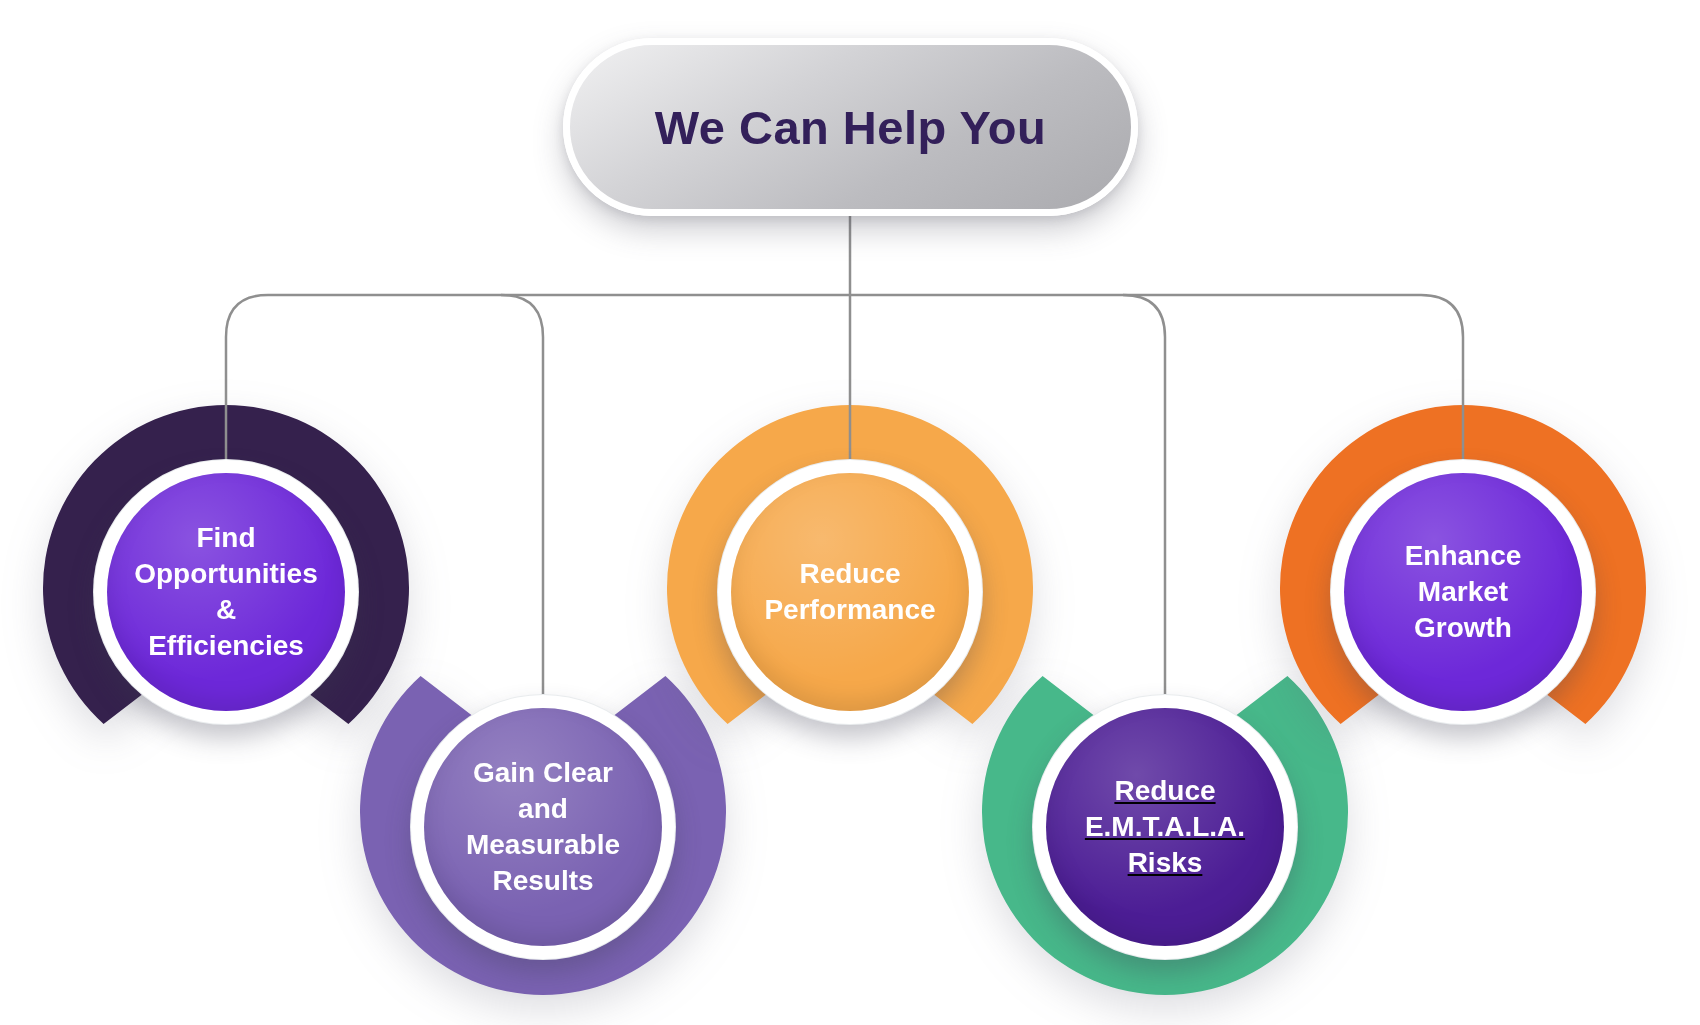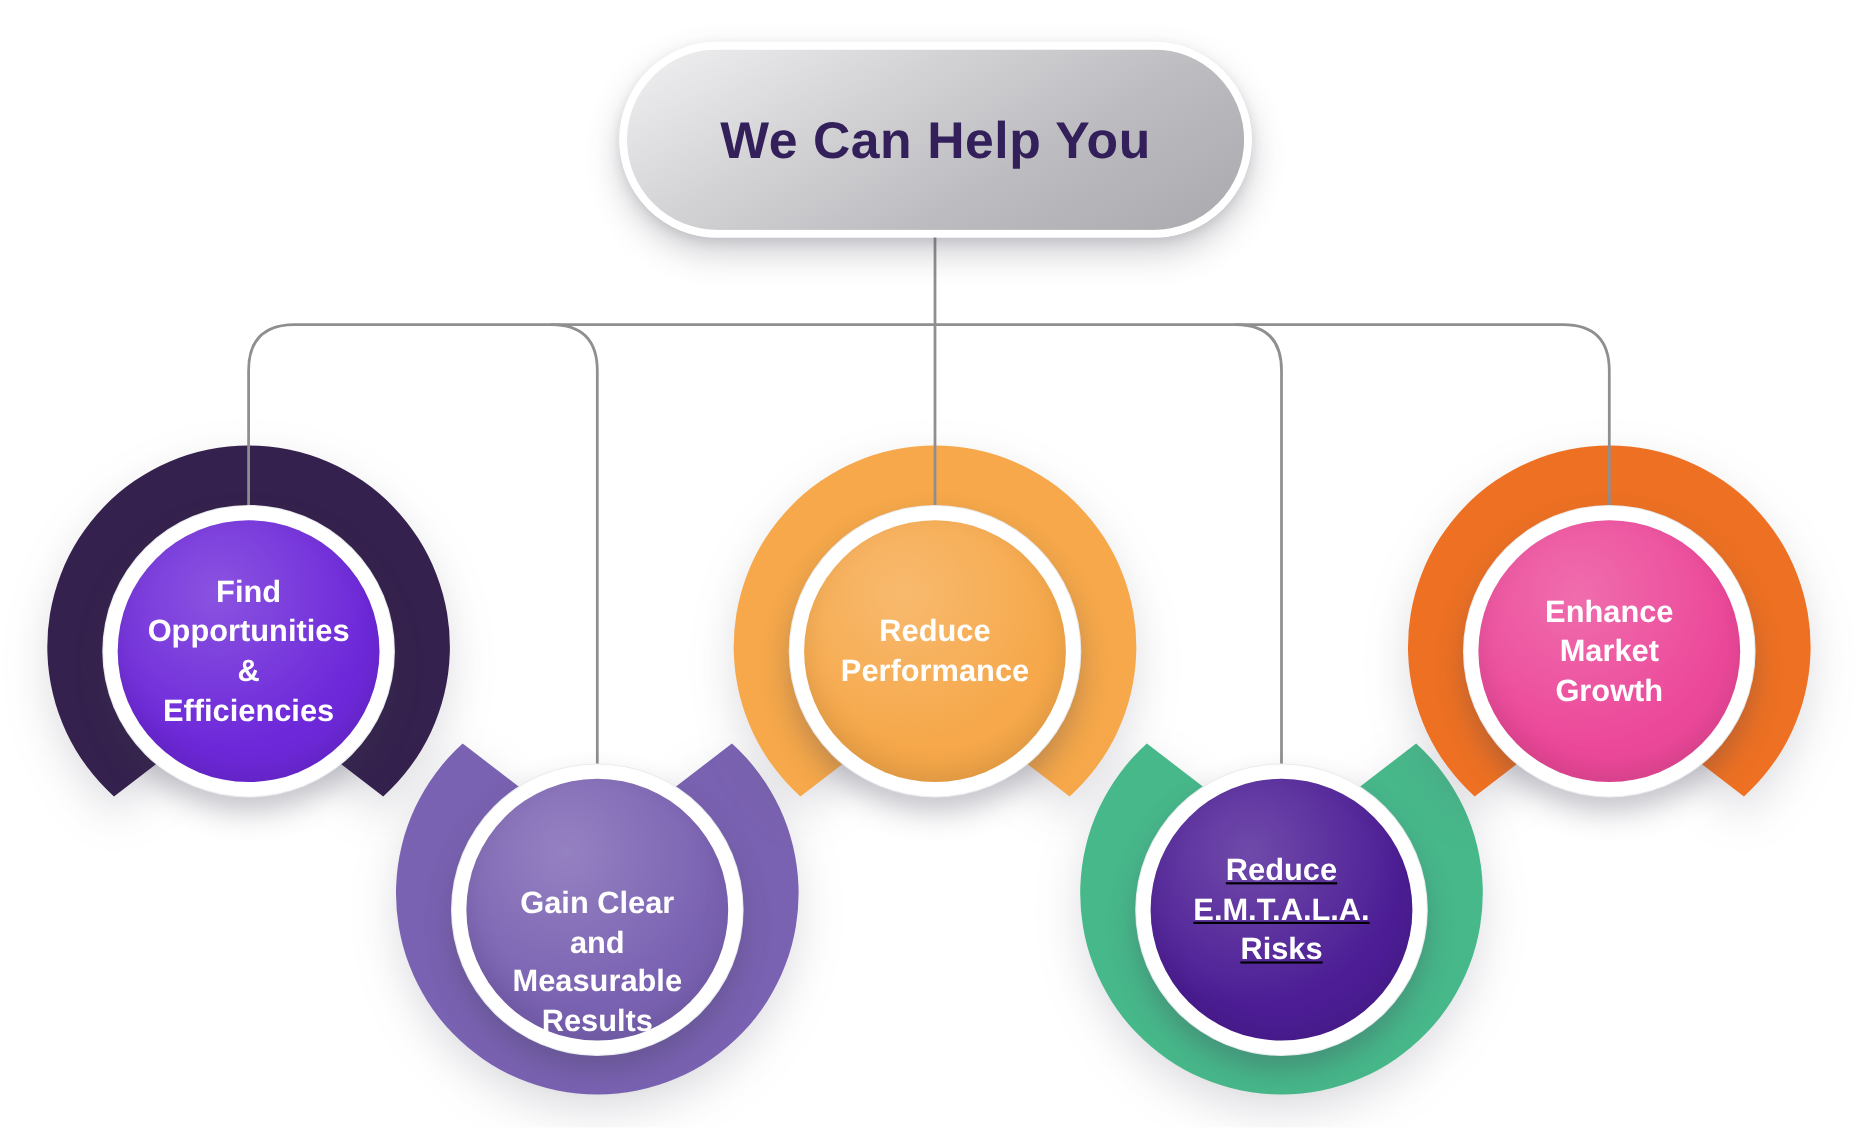--- a/index.html
+++ b/index.html
@@ -98,21 +98,21 @@
 Efficiencies</span>
       </div>
     </div>
   </div>
 
   <div class="node">
     <svg class="arc" style="left:343px;top:612px" viewBox="-200 -200 400 400">
       <path d="M -122.4 -136 A 183 183 0 1 0 122.4 -136 L 0 -42 Z" fill="#7A62B2"></path>
     </svg>
     <div class="ring" style="left:411px;top:695px">
-      <div class="core" style="background: rgb(122, 98, 178); align-items: flex-end;">
+      <div class="core" style="background: rgb(122, 98, 178);">
         <span class="node-label">Gain Clear
 and
 Measurable
 Results</span>
       </div>
     </div>
   </div>
 
   <div class="node">
     <svg class="arc" style="left:650px;top:388px" viewBox="-200 -200 400 400">
@@ -137,21 +137,21 @@
 Risks</span>
       </div>
     </div>
   </div>
 
   <div class="node">
     <svg class="arc" style="left:1263px;top:388px" viewBox="-200 -200 400 400">
       <path d="M -122.4 136 A 183 183 0 1 1 122.4 136 L 0 42 Z" fill="#EE7123"></path>
     </svg>
     <div class="ring" style="left:1331px;top:460px">
-      <div class="core" style="background: #ec4899;">
+      <div class="core" style="background: #6d28d9;">
         <span class="node-label">Enhance
 Market
 Growth</span>
       </div>
     </div>
   </div>
 
 </div>
 
 </body></html>

